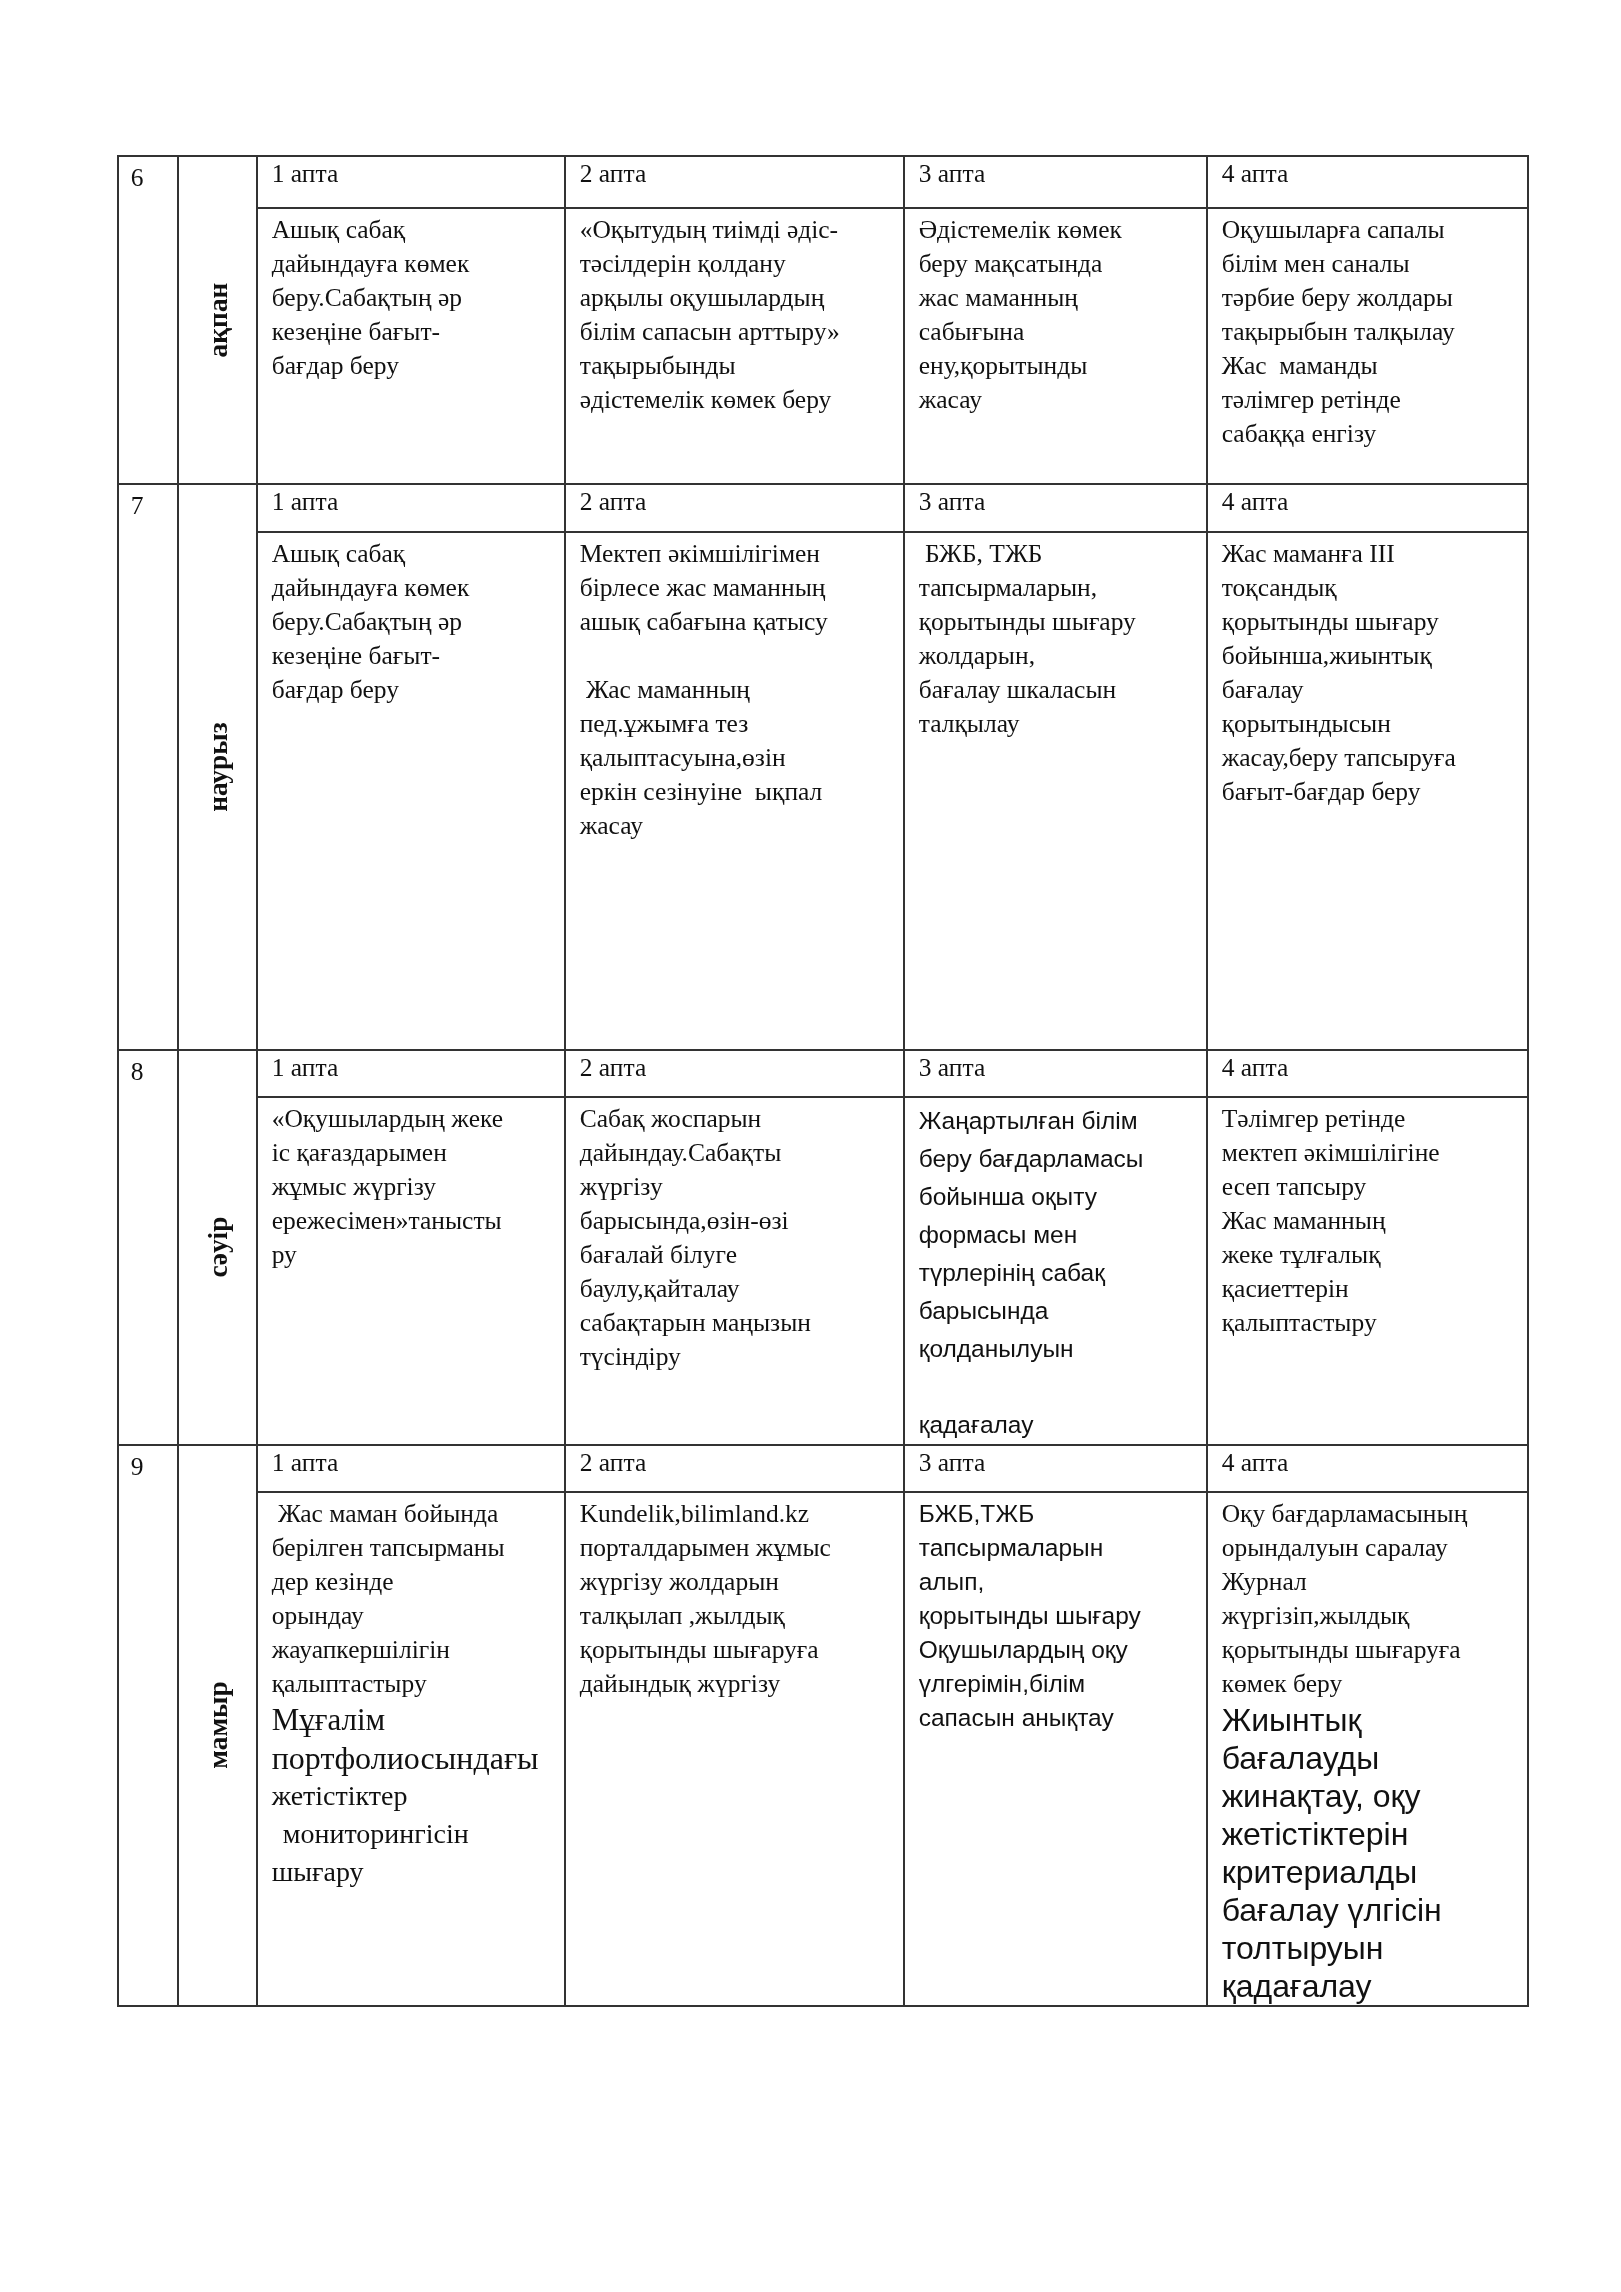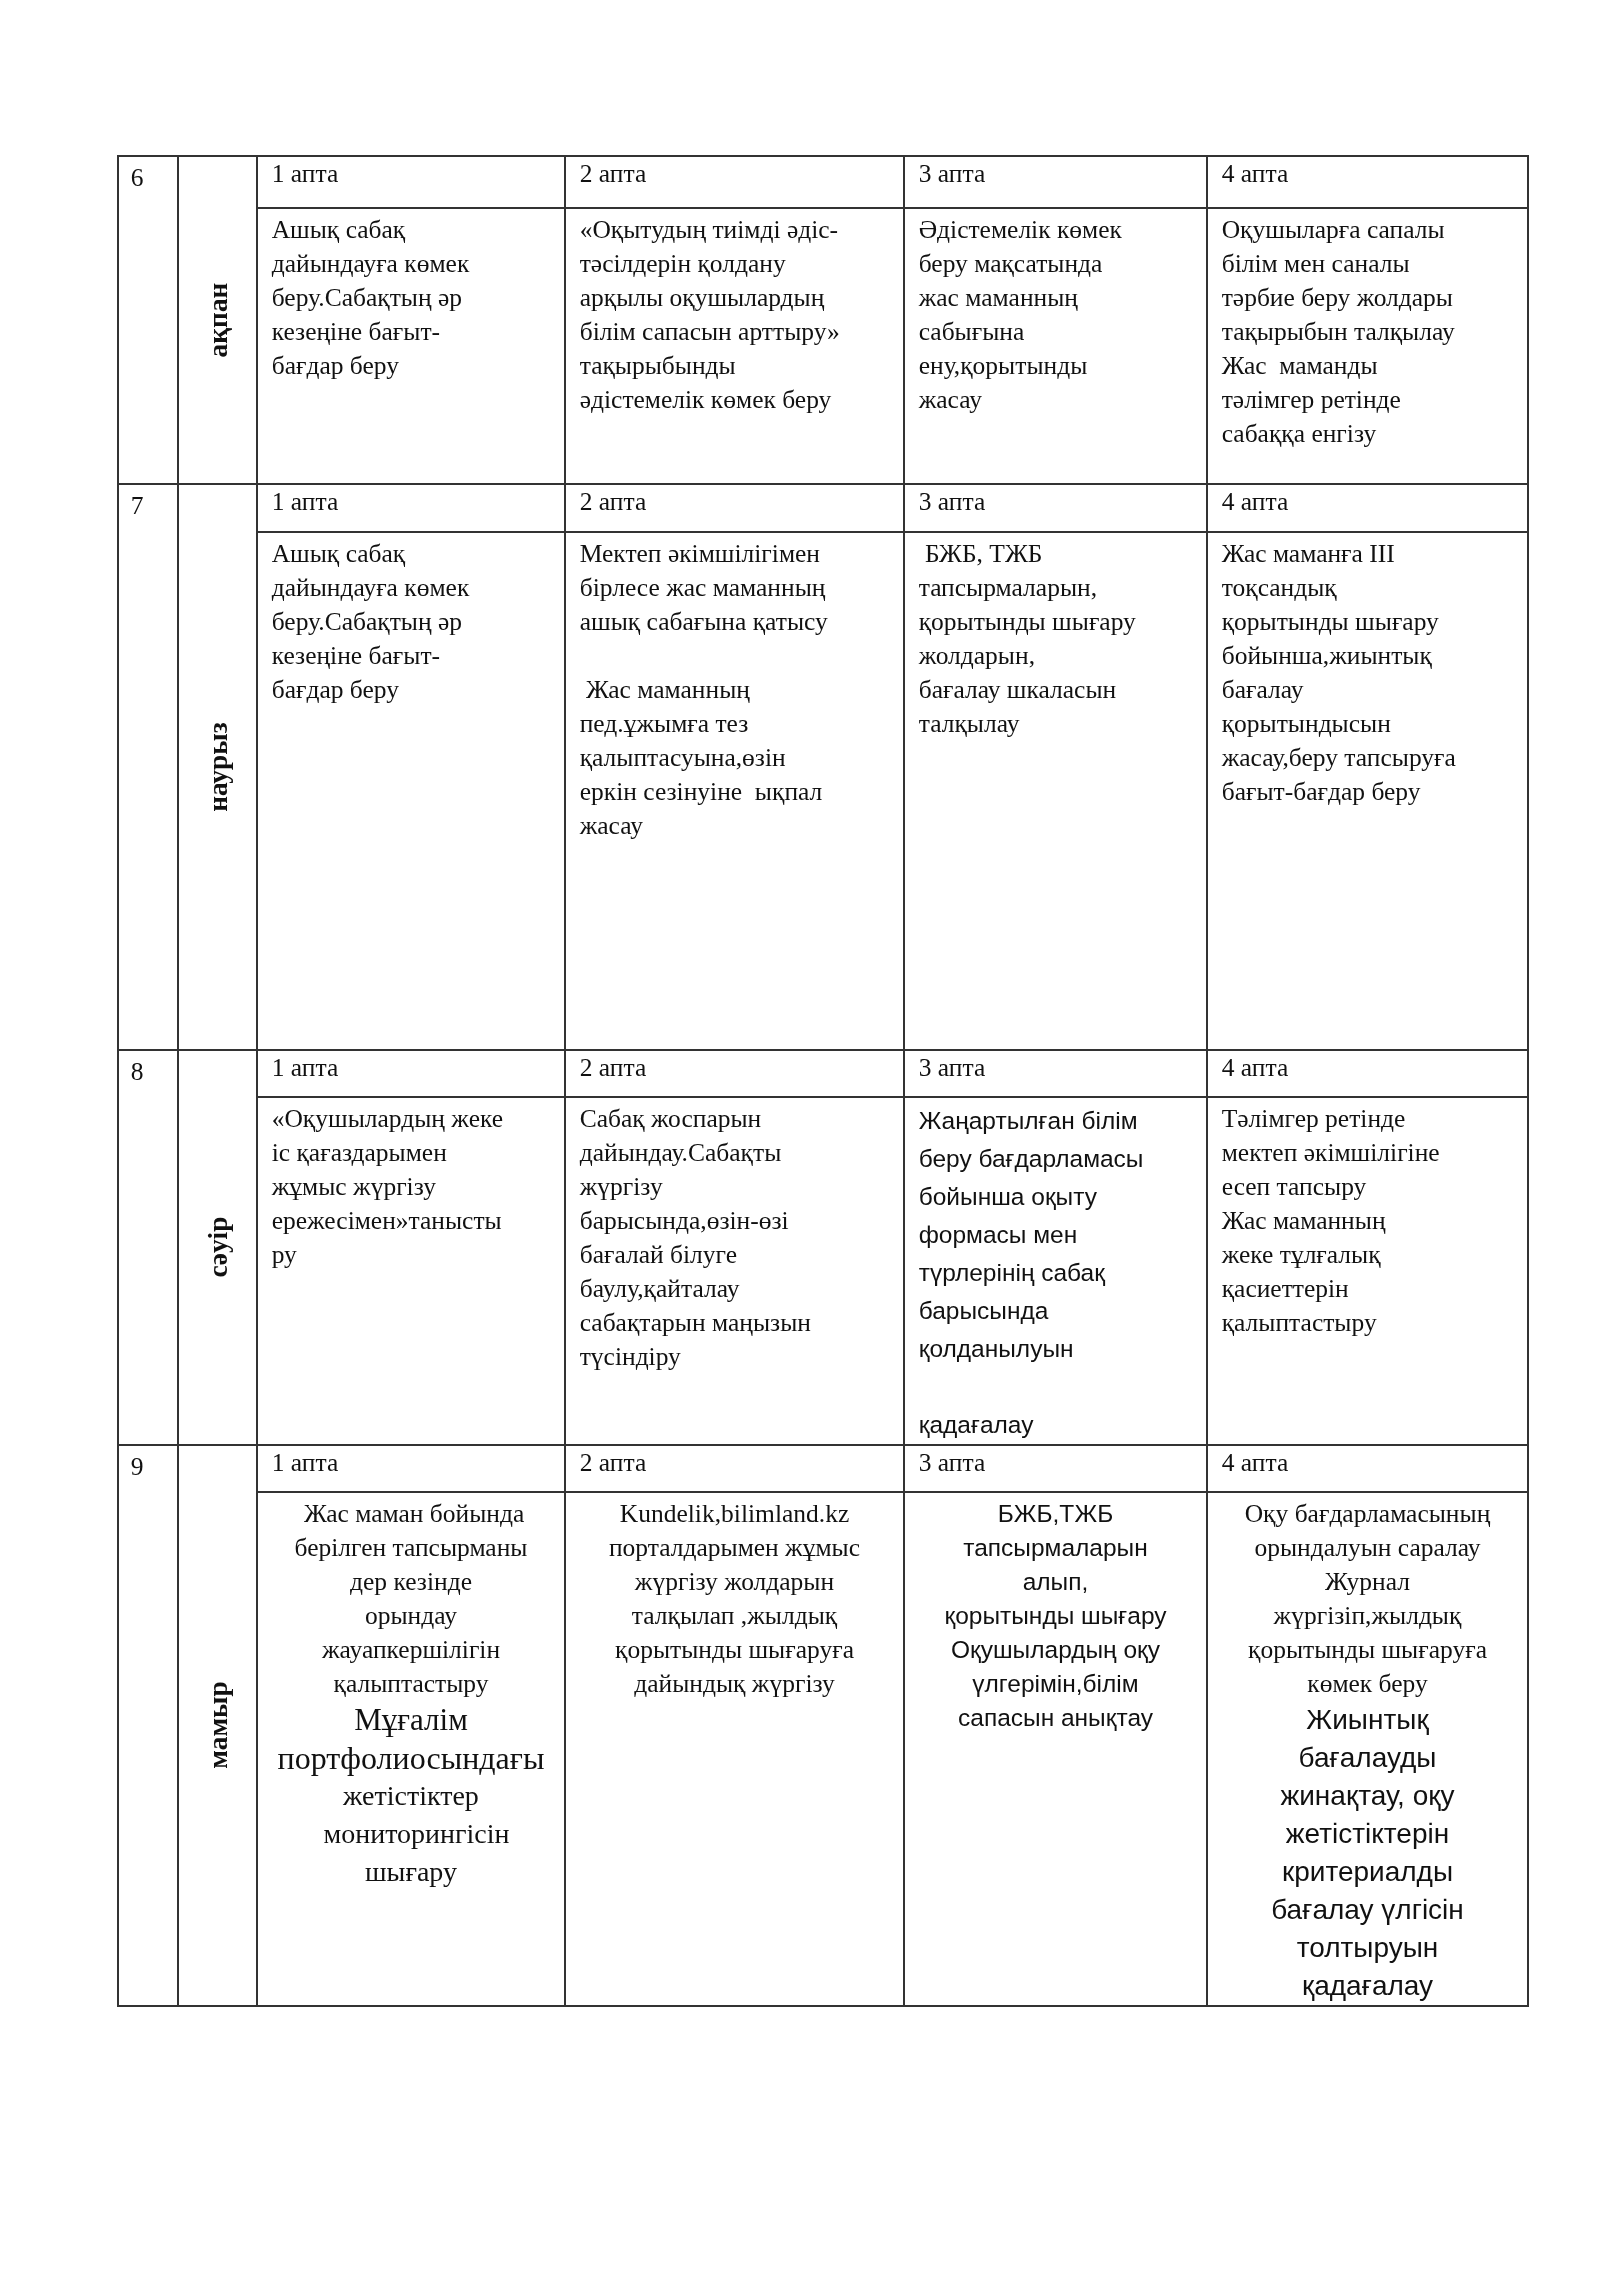--- a/index.html
+++ b/index.html
@@ -12,21 +12,21 @@
   .num { font-size: 25.5px; padding: 5.9px 0 0 11.8px !important; }
   .month { position: relative; }
   .month-label { position: absolute; left: 50%; top: 50%;
                  transform: translate(-50%, -50%) rotate(-90deg);
                  font-weight: bold; font-size: 27.4px; white-space: nowrap; }
   .wk { font-size: 25.5px; padding: 2px 13.7px 0 13.7px !important; height: 43px; }
   .cell { font-size: 25.5px; line-height: 34px; padding: 3.9px 13.7px 0 13.7px !important; }
   .cell .ln { display: block; white-space: pre; }
   .cell.big { font-size: 28px; line-height: 38px; }
   .cell.sans { font-family: "Liberation Sans", "DejaVu Sans", sans-serif; font-size: 24.5px; margin-left: 12px; }
-  .cell.mixed .ln.big { font-size: 28px; line-height: 38px; font-family: "Liberation Sans", "DejaVu Sans", sans-serif; }
+  .cell.mixed .ln.big { font-size: 32px; line-height: 38px; font-family: "Liberation Sans", "DejaVu Sans", sans-serif; }
 </style>
 </head>
 <body>
 
 <div class="page">
   <table class="grid">
     <colgroup>
       <col style="width:60px">
         <col style="width:79px">
         <col style="width:308px">
@@ -179,21 +179,21 @@
         <tr style="height: 46px;">
           <td class="num" rowspan="2">9</td>
           <td class="month" rowspan="2">
             <span class="month-label">мамыр</span>
           </td>
           <td class="wk">1 апта</td>
           <td class="wk">2 апта</td>
           <td class="wk">3 апта</td>
           <td class="wk">4 апта</td>
         </tr>
-        <tr style="height: 510px; text-align: center;">
+        <tr style="height: 510px;">
           <td class="cell ">
             <span class="ln"> Жас маман бойында</span>
             <span class="ln">берілген тапсырманы</span>
             <span class="ln">дер кезінде</span>
             <span class="ln">орындау</span>
             <span class="ln">жауапкершілігін</span>
             <span class="ln">қалыптастыру</span>
             <span class="ln" style="font-size: 31px; line-height: 38px;">Мұғалім</span>
             <span class="ln" style="font-size: 32px; line-height: 38px;">портфолиосындағы</span>
             <span class="ln" style="font-size: 28px; line-height: 38px;">жетістіктер</span>

